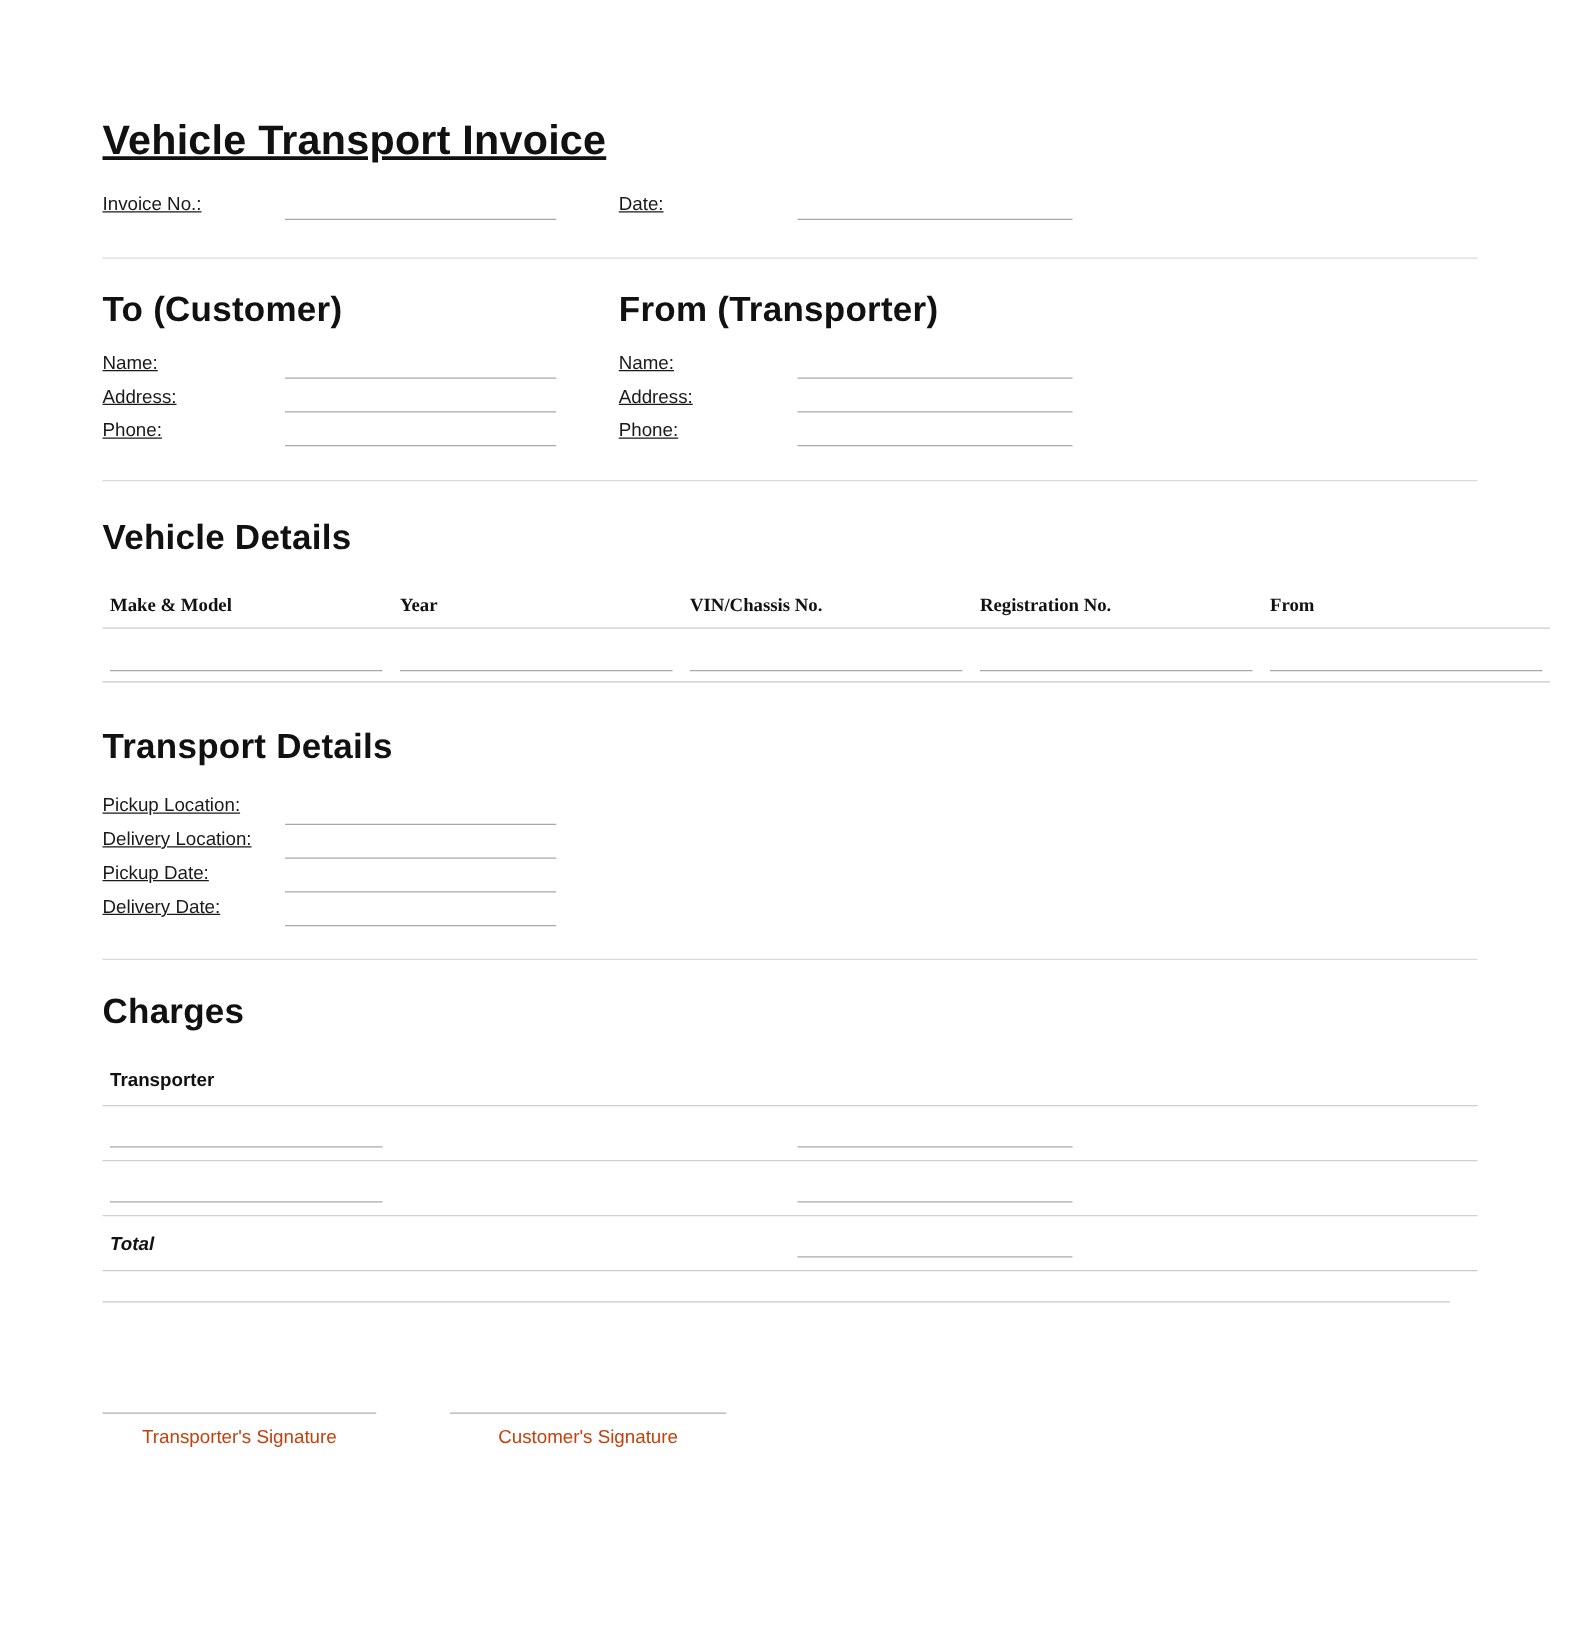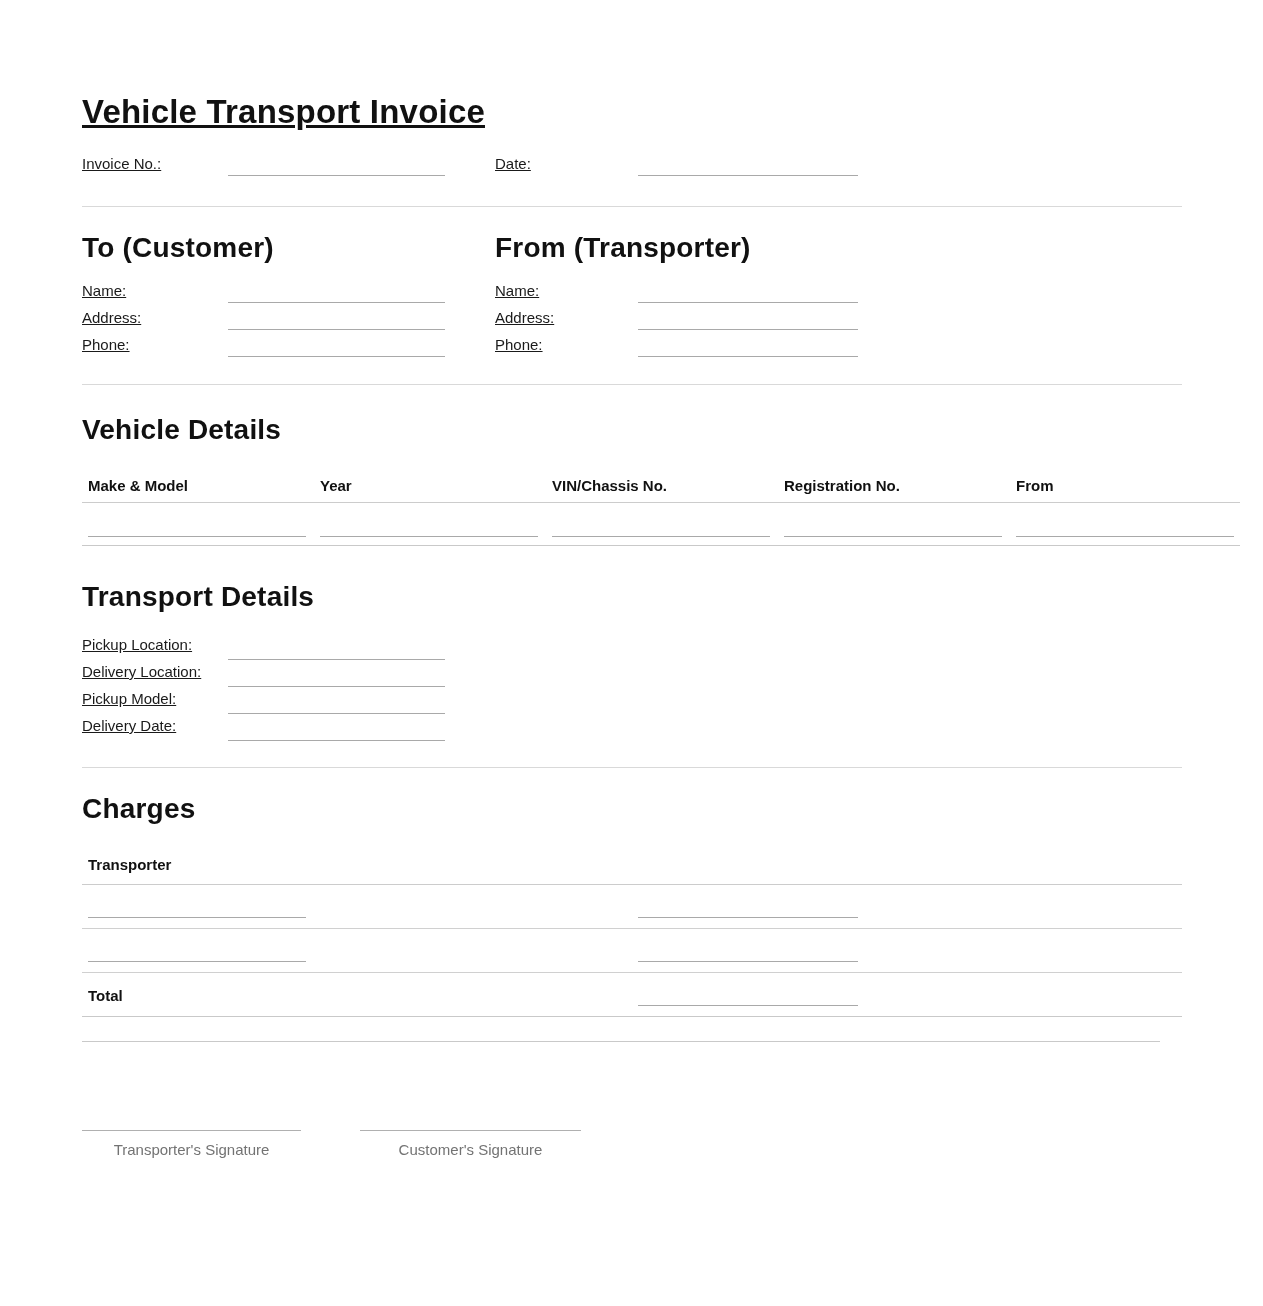--- a/index.html
+++ b/index.html
@@ -51,21 +51,21 @@
   .fromto-rows { margin-top: 14px; }
   .fromto-rows .two-col-row { height: 27px; }
   .divider-2 { margin-top: 24px; }
 
   .vehicle-heading { margin-top: 28px; }
   .vehicle-table { width: 1158px; margin-top: 30px; }
   .vehicle-header-row {
     display: grid; grid-template-columns: repeat(5, 232px);
     height: 26px; border-bottom: 1px solid #cccccc;
   }
-  .vehicle-header-row .bold-label { padding-left: 6px; }
+  .vehicle-header-row .bold-label { padding-left: 6px; font-family: Liberation Serif, serif; }
   .vehicle-blank-row {
     display: grid; grid-template-columns: repeat(5, 232px);
     height: 43px; border-bottom: 1px solid #c9c9c9;
   }
   .vehicle-blank-row .cell { position: relative; }
   .vehicle-blank-row .fill-line {
     position: absolute; left: 6px; width: 218px; bottom: 8px;
   }
 
   .transport-heading { margin-top: 34px; }
@@ -95,35 +95,35 @@
   .charges-row .desc-line {
     position: absolute; left: 6px; width: 218px; bottom: 10px;
   }
   .charges-row .amount-line {
     position: absolute; left: 0; width: 220px; bottom: 10px;
   }
   .charges-total-row {
     display: grid; grid-template-columns: 556px 1fr;
     height: 44px; border-bottom: 1px solid #c9c9c9;
   }
-  .charges-total-row .cell { position: relative; }
+  .charges-total-row .cell { position: relative; font-style: italic; }
   .charges-total-row .bold-label { padding-left: 6px; padding-top: 14px; }
   .charges-total-row .amount-line {
     position: absolute; left: 0; width: 220px; bottom: 10px;
   }
 
   .notes-label { margin-top: 32px; }
   .notes-line { width: 1078px; margin-top: 24px; border-bottom: 1px solid #c9c9c9; }
 
   .signatures { margin-top: 88px; display: flex; }
   .signature-block { text-align: center; }
   .signature-block.first { width: 219px; }
   .signature-block.second { width: 221px; margin-left: 59px; }
   .signature-line { border-top: 1px solid #b0b0b0; }
-  .signature-label { font-size: 15px; padding-top: 10px; color: #737373; }
+  .signature-label { font-size: 15px; padding-top: 10px; color: #c2410c; }
 </style>
 </head>
 <body>
 
 <div class="page">
 
   <div class="doc-title">Vehicle Transport Invoice</div>
 
   <div class="two-col-row invoice-row">
     <div class="label cell-label">Invoice No.:</div>
@@ -218,21 +218,21 @@
           <div class="fill-line"></div>
         </div>
     </div>
     <div class="transport-row">
       <div class="label cell-label">Delivery Location:</div>
       <div class="cell-field">
           <div class="fill-line"></div>
         </div>
     </div>
     <div class="transport-row">
-      <div class="label cell-label">Pickup Model:</div>
+      <div class="label cell-label">Pickup Date:</div>
       <div class="cell-field">
           <div class="fill-line"></div>
         </div>
     </div>
     <div class="transport-row">
       <div class="label cell-label">Delivery Date:</div>
       <div class="cell-field">
           <div class="fill-line"></div>
         </div>
     </div>

